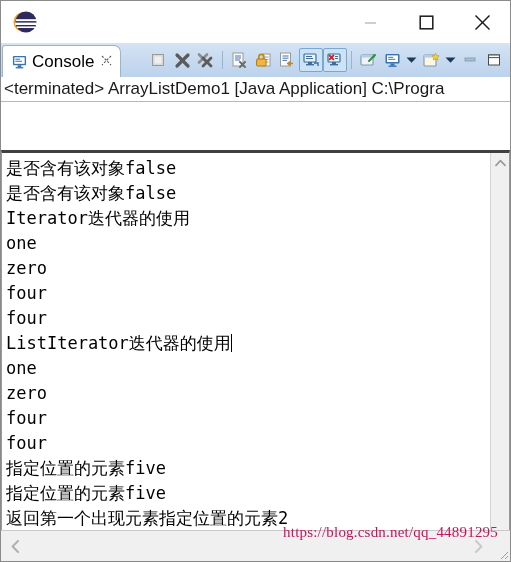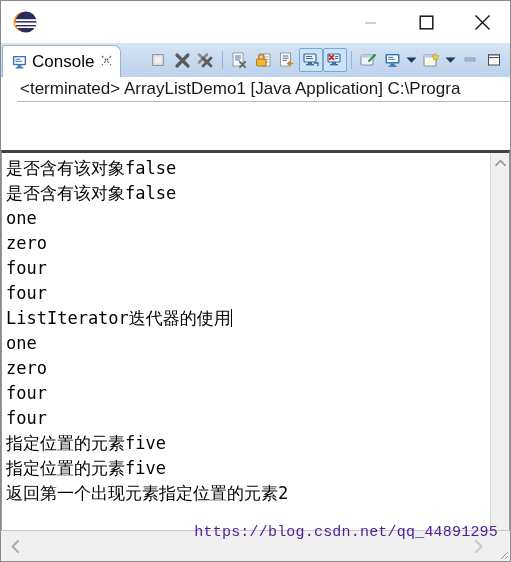--- a/index.html
+++ b/index.html
@@ -150,21 +150,20 @@
     height: 24px;
     background: #ffffff;
     font-size: 17px;
     color: #1a1a1a;
     white-space: nowrap;
     overflow: hidden;
     padding-left: 3px;
     line-height: 24px;
     font-family: "Liberation Sans", sans-serif;
     border-bottom: 1px solid #b8b8b8;
-    margin-left: 16px;
   }
 
   
   #console-body {
     position: relative;
     height: 430px;
     background: #ffffff;
     box-sizing: border-box;
     border-left: 1px solid #9a9a9a;
     border-top: 3px solid #404040;
@@ -258,22 +257,22 @@
     align-items: center;
     justify-content: center;
   }
 
   
   #watermark {
     position: absolute;
     right: 12px;
     bottom: 20px;
     font-size: 15px;
-    color: #4c1d95;
-    font-family: Liberation Mono, monospace;
+    color: #be185d;
+    font-family: Liberation Serif, serif;
     white-space: nowrap;
     letter-spacing: 0.2px;
     z-index: 5;
     pointer-events: none;
   }
   #resize-grip {
     position: absolute;
     right: 1px;
     bottom: 1px;
     width: 14px;
@@ -497,20 +496,21 @@
     </div>
   </div>
 
   <div id="launchline">&lt;terminated&gt; ArrayListDemo1 [Java Application] C:\Progra</div>
 
   <div id="console-body">
 
     <div id="console-text">
         <div class="cline">是否含有该对象false</div>
         <div class="cline">是否含有该对象false</div>
+        <div class="cline">Iterator迭代器的使用</div>
         <div class="cline">one</div>
         <div class="cline">zero</div>
         <div class="cline">four</div>
         <div class="cline">four</div>
         <div class="cline">ListIterator迭代器的使用<span class="caret"></span></div>
         <div class="cline">one</div>
         <div class="cline">zero</div>
         <div class="cline">four</div>
         <div class="cline">four</div>
         <div class="cline">指定位置的元素five</div>

